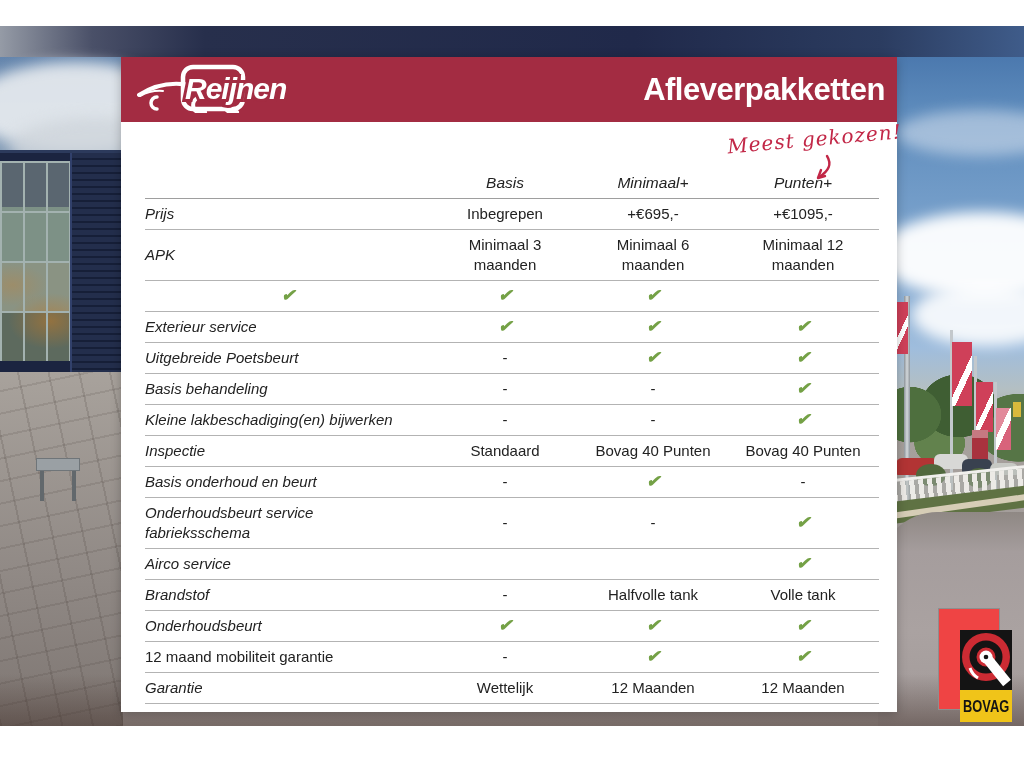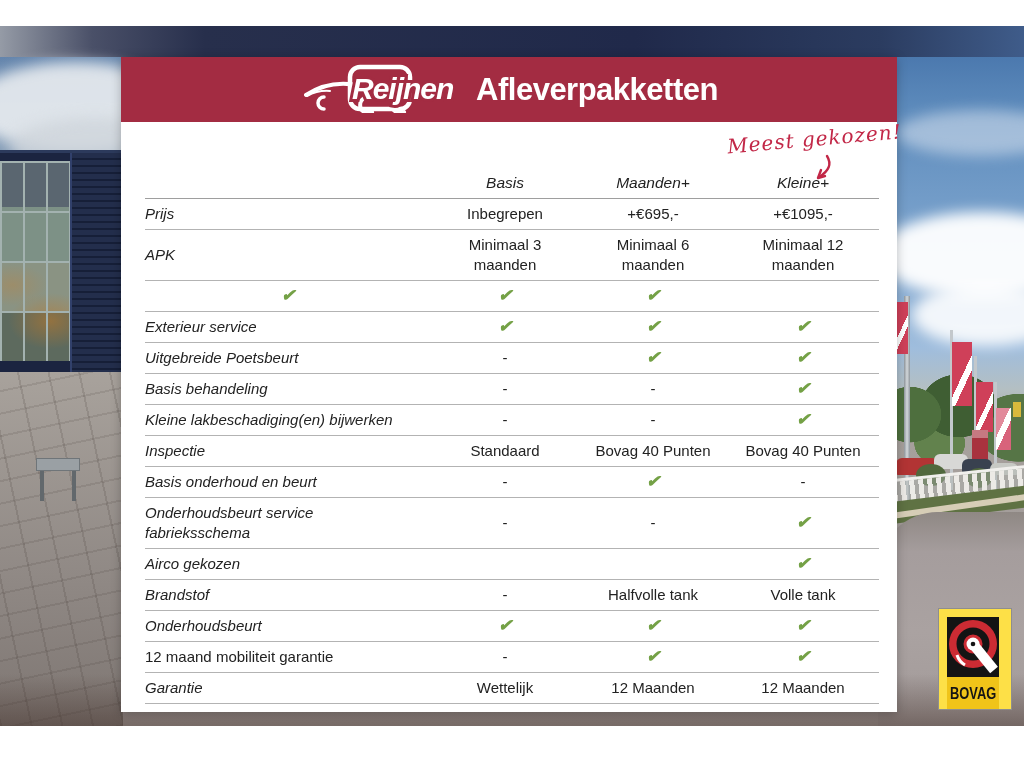--- a/index.html
+++ b/index.html
@@ -85,21 +85,21 @@
   .road { position:absolute; left:878px; top:486px; width:146px; height:214px;
           border-top-left-radius:60px;
           background:linear-gradient(180deg,#8f8884 0,#a59d9d 40px,#aaa2a1 120px,#a29a99 100%); }
   .bottom-shade { position:absolute; left:0; top:648px; width:1024px; height:52px;
                   background:linear-gradient(180deg,rgba(70,52,46,0),rgba(70,52,46,.5)); }
 
   
   .card { position:absolute; left:121px; top:57px; width:776px; height:655px;
           background:#ffffff; z-index:10; box-shadow:0 2px 10px rgba(0,0,0,.25); }
   .card-header { position:absolute; left:0; top:0; width:776px; height:65px; background:#A32C42;
-                 display:flex; align-items:center; justify-content:center; }
+                 display:flex; align-items:center; justify-content:space-between; }
   .logo-wrap { margin-left:16px; }
   .card-title { color:#ffffff; font-size:31px; font-weight:bold; letter-spacing:-.5px;
                 padding-right:12px; }
 
   .annotation { position:absolute; left:606px; top:70px; width:170px; text-align:center;
                 transform:rotate(-5deg); color:#C22747;
                 font-family:"DejaVu Serif", serif; font-style:italic;
                 font-size:20px; letter-spacing:1px; white-space:nowrap; }
   .ann-arrow { position:absolute; left:688px; top:97px; }
 
@@ -111,22 +111,22 @@
   .t-row { display:grid; grid-template-columns:286px 148px 148px 152px;
            align-items:center; min-height:30.5px; border-bottom:1px solid #b3b3b3;
            padding:5px 0; }
   .cell { font-size:15px; line-height:20px; white-space:pre-line; }
   .cell.label { font-style:italic; text-align:left; }
   .cell.label.upright { font-style:normal; }
   .cell.val { text-align:center; }
   .check { color:#74A146; font-weight:bold; font-style:italic; font-size:17px; }
 
   
-  .bovag { position:absolute; left:938px; top:608px; width:74px; height:102px; z-index:11;
-           background:#fde047; border:1px solid #8e8e8e; padding:8px; }
+  .bovag { position:absolute; left:938px; top:608px; width:62px; height:102px; z-index:11;
+           background:#ef4444; border:1px solid #8e8e8e; padding:21px; }
   .bovag-black { width:52px; height:60px; background:#141414; position:relative; }
   .bovag-yellow { width:52px; height:32px; background:#F0C419;
                   display:flex; align-items:center; justify-content:center; }
   .bovag-label { font-size:14px; font-weight:bold; color:#141414; letter-spacing:0;
                  transform:scaleX(.92) scaleY(1.15); }
 </style>
 </head>
 <body>
 
 <div class="stage">
@@ -190,22 +190,22 @@
     <div class="annotation">Meest gekozen!</div>
     <svg class="ann-arrow" width="24" height="28" viewBox="0 0 24 28">
       <path d="M18 2 C23 10 20 17 10 23" fill="none" stroke="#C22747" stroke-width="2.4" stroke-linecap="round"></path>
       <path d="M16 22 L9 24 L12 16" fill="none" stroke="#C22747" stroke-width="2.4" stroke-linecap="round" stroke-linejoin="round"></path>
     </svg>
 
     <div class="pk-table">
       <div class="t-head">
         <div class="t-col"></div>
         <div class="t-col">Basis</div>
-        <div class="t-col">Maanden+</div>
-        <div class="t-col">Kleine+</div>
+        <div class="t-col">Minimaal+</div>
+        <div class="t-col">Punten+</div>
       </div>
       <div id="rows">
           <div class="t-row">
             <div class="cell label">Prijs</div>
             <div class="cell val">Inbegrepen</div>
             <div class="cell val">+€695,-</div>
             <div class="cell val">+€1095,-</div>
           </div>
           <div class="t-row">
             <div class="cell label">APK</div>
@@ -258,21 +258,21 @@
             <div class="cell val">-</div>
           </div>
           <div class="t-row">
             <div class="cell label">Onderhoudsbeurt service
 fabrieksschema</div>
             <div class="cell val">-</div>
             <div class="cell val">-</div>
             <div class="cell val"><span class="check">✔</span></div>
           </div>
           <div class="t-row">
-            <div class="cell label">Airco gekozen</div>
+            <div class="cell label">Airco service</div>
             <div class="cell val"></div>
             <div class="cell val"></div>
             <div class="cell val"><span class="check">✔</span></div>
           </div>
           <div class="t-row">
             <div class="cell label">Brandstof</div>
             <div class="cell val">-</div>
             <div class="cell val">Halfvolle tank</div>
             <div class="cell val">Volle tank</div>
           </div>

